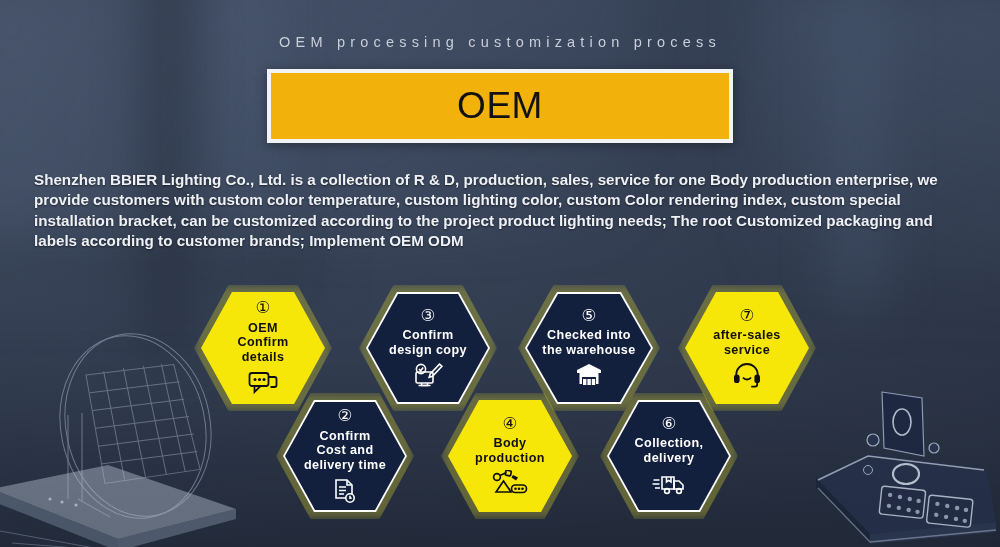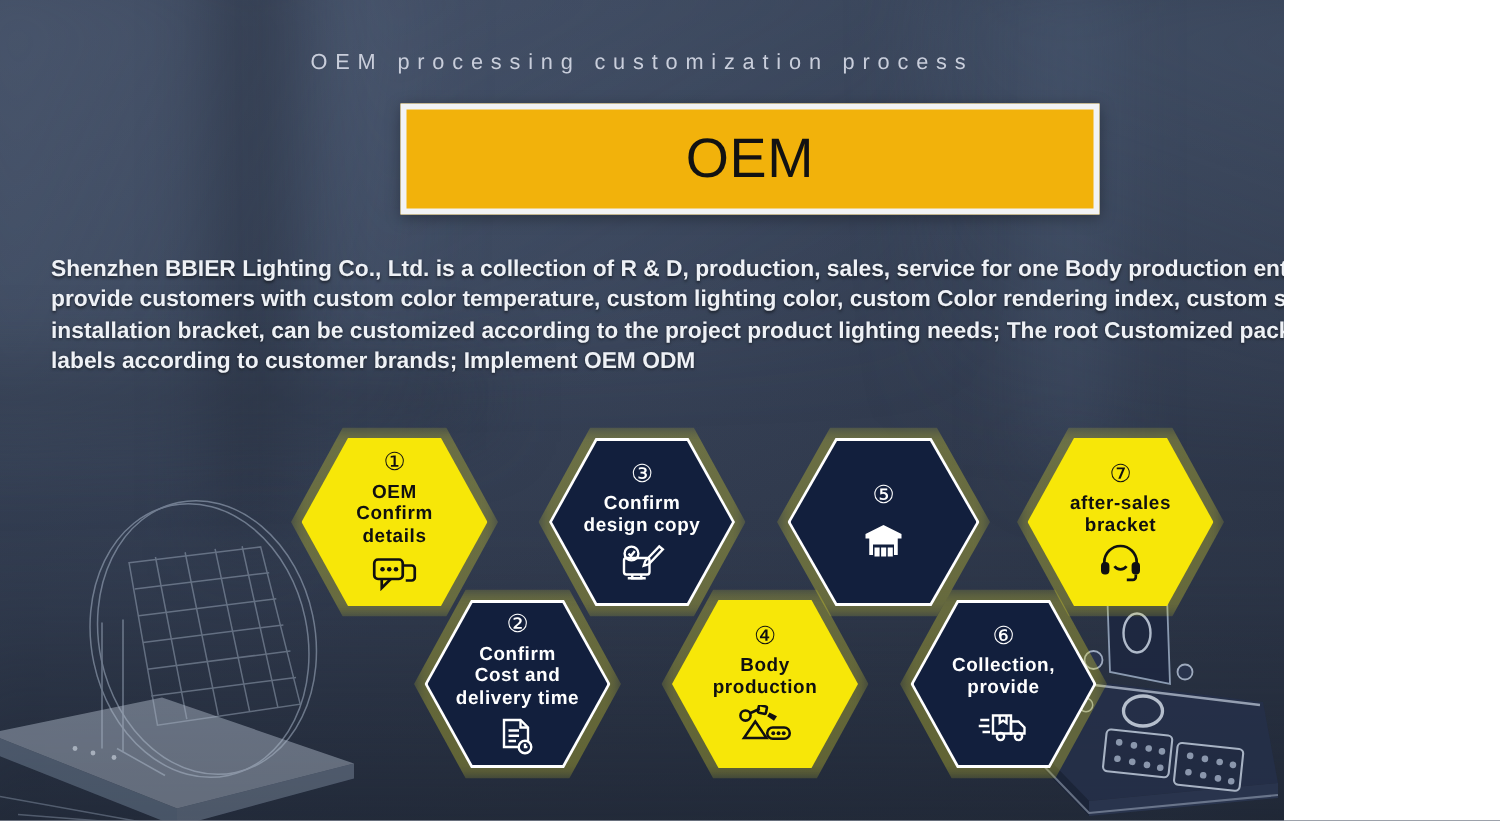--- a/index.html
+++ b/index.html
@@ -7,21 +7,21 @@
 
   html, body {
     width: 1000px;
     height: 547px;
     overflow: hidden;
     font-family: "Liberation Sans", sans-serif;
   }
 
   #stage {
     position: relative;
-    width: 856px;
+    width: 1000px;
     height: 547px;
     background: #3a4557;
     overflow: hidden;
   }
 
   
   .bg-base {
     position: absolute; inset: 0;
     background:
       linear-gradient(160deg, #46526a 0%, #3b475d 28%, #333d51 60%, #2d3648 100%);
@@ -342,20 +342,22 @@
       </div>
     </div>
   </div>
 
   <div style="position:absolute;left:525px;top:292px;width:128px;height:112px;">
     <div class="hex-glow" style="left:-7px;top:-7px;width:142px;"></div>
     <div class="hex hex-dark" style="left:0;top:0;width:128px;">
       <div class="hex-face"></div>
       <div class="hex-content">
         <div class="hex-num light-txt">⑤</div>
+        <div class="hex-label light-txt">Checked into
+the warehouse</div>
         <div class="hex-icon">
           <svg width="26" height="24" viewBox="0 0 26 24" fill="#ffffff">
             <path d="M13 1 L25 7 v3 h-2.5 v11 h-19 V10 H1 V7 Z"></path>
             <rect x="6" y="14" width="14" height="8" fill="#121f3d"></rect>
             <g fill="#ffffff">
               <rect x="7" y="16" width="3.4" height="6"></rect>
               <rect x="11.4" y="16" width="3.4" height="6"></rect>
               <rect x="15.8" y="16" width="3.4" height="6"></rect>
             </g>
           </svg>
@@ -364,42 +366,42 @@
     </div>
   </div>
 
   <div style="position:absolute;left:607px;top:400px;width:124px;height:112px;">
     <div class="hex-glow" style="left:-7px;top:-7px;"></div>
     <div class="hex hex-dark" style="left:0;top:0;">
       <div class="hex-face"></div>
       <div class="hex-content">
         <div class="hex-num light-txt">⑥</div>
         <div class="hex-label light-txt">Collection,
-provide</div>
+delivery</div>
         <div class="hex-icon">
           <svg width="34" height="26" viewBox="0 0 34 26" fill="none" stroke="#ffffff" stroke-width="1.6">
             <path d="M10 7 h12 v12 h-12 Z"></path>
             <path d="M22 11 h5 l4 4 v4 h-9 Z"></path>
             <path d="M14.5 7 v5 l2.2 -1.6 L19 12 V7"></path>
             <circle cx="15" cy="21" r="2.4"></circle>
             <circle cx="27" cy="21" r="2.4"></circle>
             <path d="M1.5 10 h6 M0.5 14 h7 M3 18 h5"></path>
           </svg>
         </div>
       </div>
     </div>
   </div>
 
   <div style="position:absolute;left:685px;top:292px;width:124px;height:112px;">
     <div class="hex-glow" style="left:-7px;top:-7px;"></div>
     <div class="hex hex-yellow" style="left:0;top:0;">
       <div class="hex-content">
         <div class="hex-num dark-txt">⑦</div>
         <div class="hex-label dark-txt">after-sales
-bracket</div>
+service</div>
         <div class="hex-icon">
           <svg width="28" height="26" viewBox="0 0 28 26" fill="none" stroke="#101010" stroke-width="1.8">
             <path d="M3.2 15 v-2.2 a10.8 10.8 0 0 1 21.6 0 V15"></path>
             <rect x="1" y="12.6" width="5.6" height="8.4" rx="2.6" fill="#101010" stroke="none"></rect>
             <rect x="21.4" y="12.6" width="5.6" height="8.4" rx="2.6" fill="#101010" stroke="none"></rect>
             <path d="M24.2 21 v1.6 a2 2 0 0 1 -2 2 h-4"></path>
             <path d="M10 15.5 a4.6 4 0 0 0 8 0"></path>
           </svg>
         </div>
       </div>

